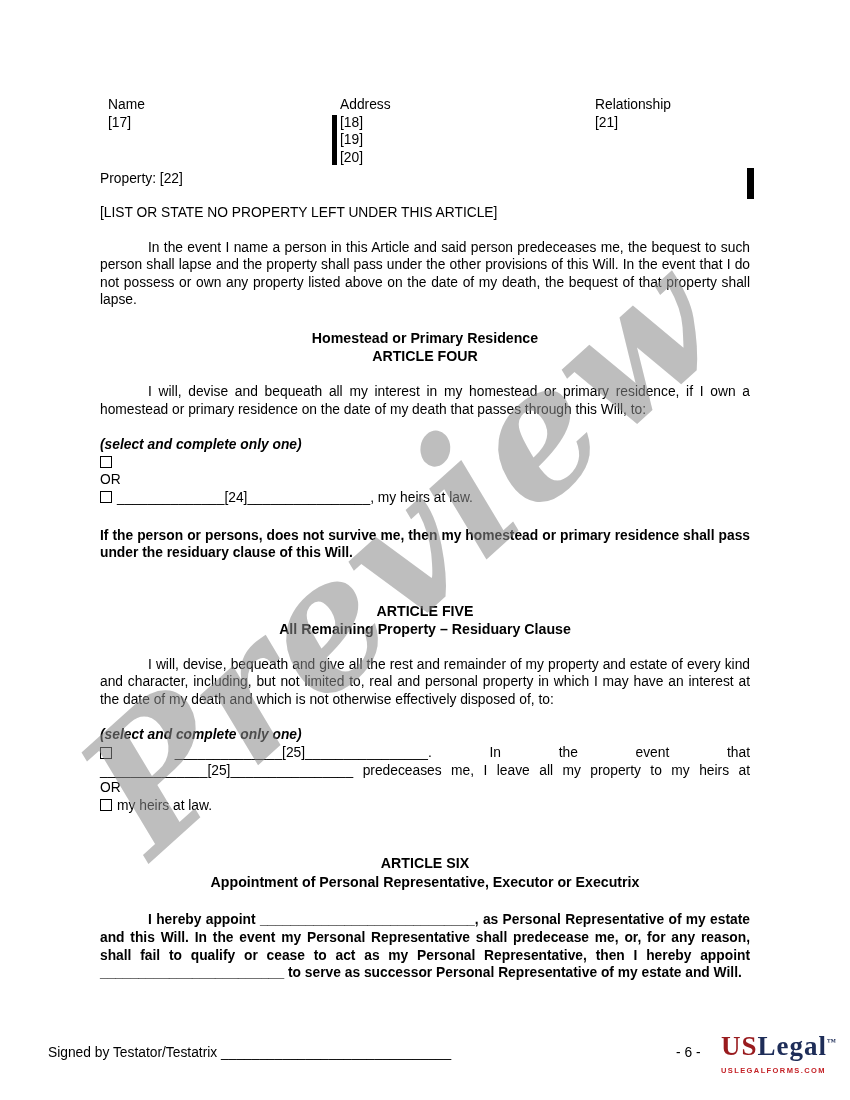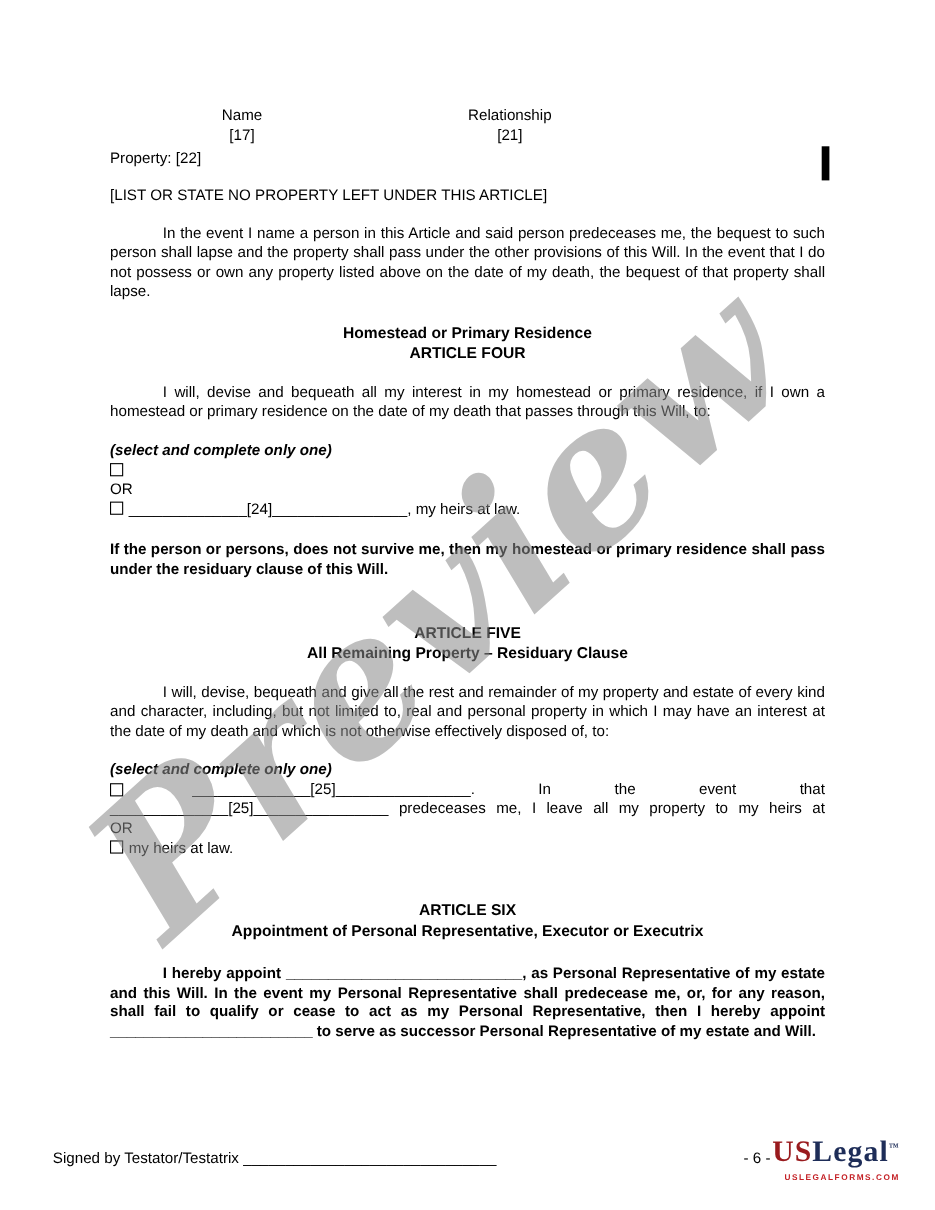--- a/index.html
+++ b/index.html
@@ -16,21 +16,21 @@
     overflow: hidden;
   }
   .content {
     position: absolute;
     top: 96px;
     left: 100px;
     width: 650px;
   }
   
   .ben-grid { display: grid; grid-template-columns: 232px 255px auto; }
-  .col { padding-left: 8px; position: relative; text-align: center; }
+  .col { padding-left: 8px; position: relative; }
   .addr-bar {
     position: absolute;
     left: 0; top: 19px;
     width: 5px; height: 50px;
     background: #000;
   }
   
   .property-row { margin-top: 4px; position: relative; }
   .right-bar {
     position: absolute;
@@ -85,21 +85,21 @@
     pointer-events: none;
     z-index: 5;
   }
   
   .footer-area {
     position: absolute;
     left: 0; right: 0; top: 1028px; height: 66px;
   }
   .signed { position: absolute; left: 48px; top: 16px; }
   .pagenum { position: absolute; left: 676px; top: 16px; }
-  .logo { position: absolute; right: 32px; top: 0; text-align: right; }
+  .logo { position: absolute; right: 13px; top: 0; text-align: left; }
   .logo-main {
     font-family: "Liberation Serif", serif;
     font-weight: bold;
     font-size: 27px;
     line-height: 28px;
     letter-spacing: 1px;
     white-space: nowrap;
   }
   .lus { color: #991b1e; }
   .llegal { color: #1e2d58; }
@@ -116,20 +116,27 @@
 <body>
 
 <div class="page">
 
   <div class="content">
 
     <div class="ben-grid">
       <div class="col">
         <div>Name</div>
         <div>[17]</div>
+      </div>
+      <div class="col">
+        <div class="addr-bar"></div>
+        <div>Address</div>
+        <div>[18]</div>
+        <div>[19]</div>
+        <div>[20]</div>
       </div>
       <div class="col">
         <div>Relationship</div>
         <div>[21]</div>
       </div>
     </div>
 
     <div class="property-row">
       <span>Property: [22]</span>
       <div class="right-bar"></div>

